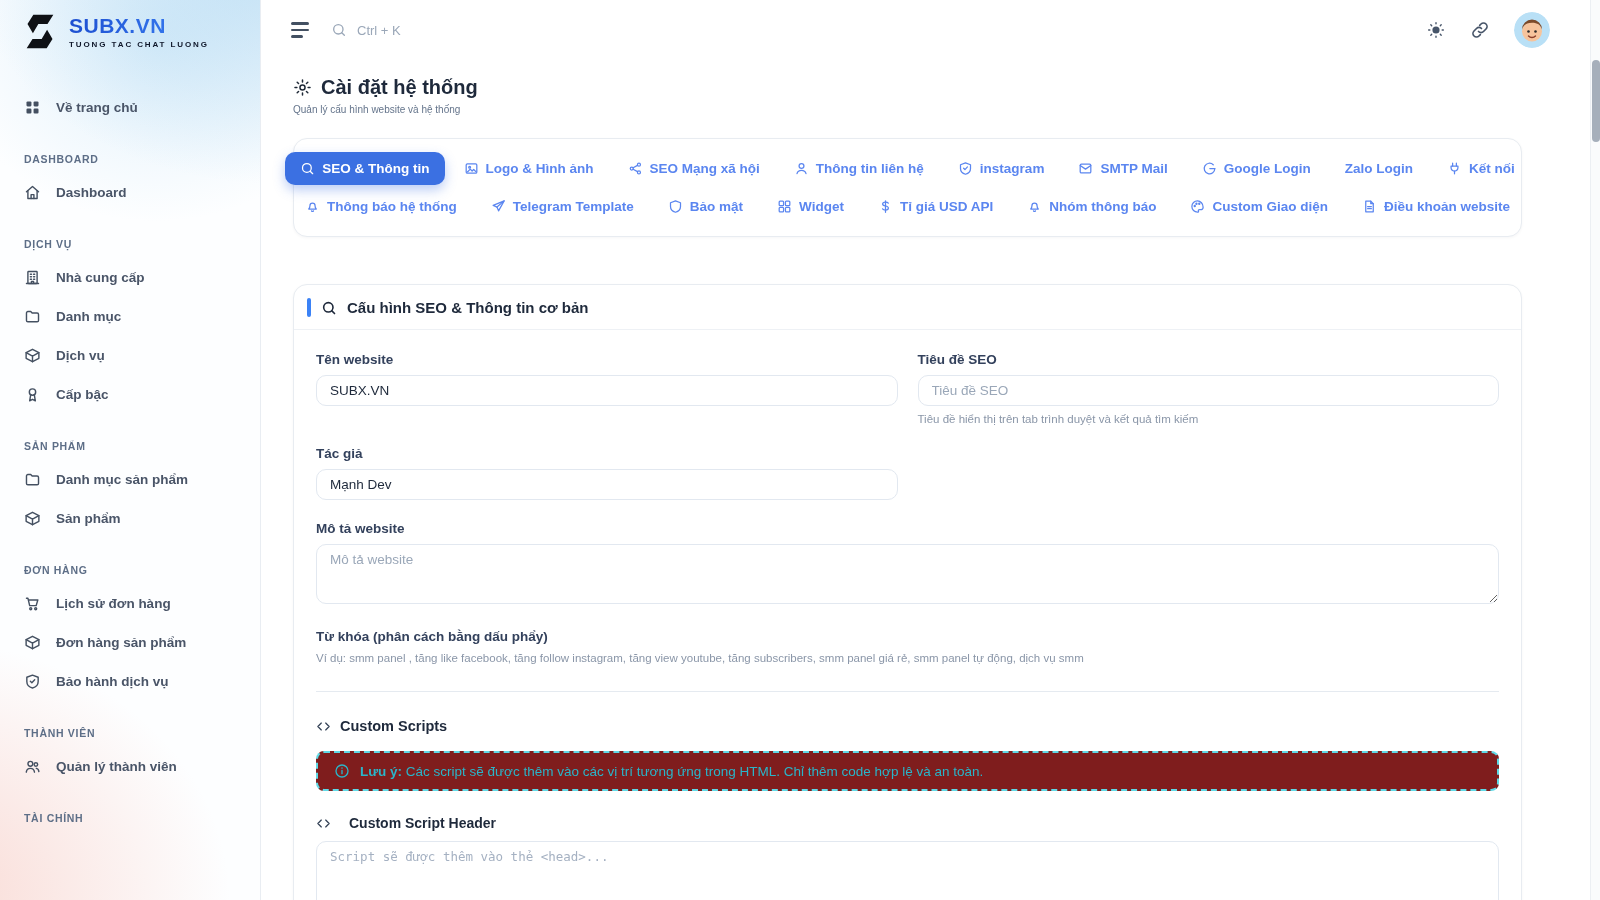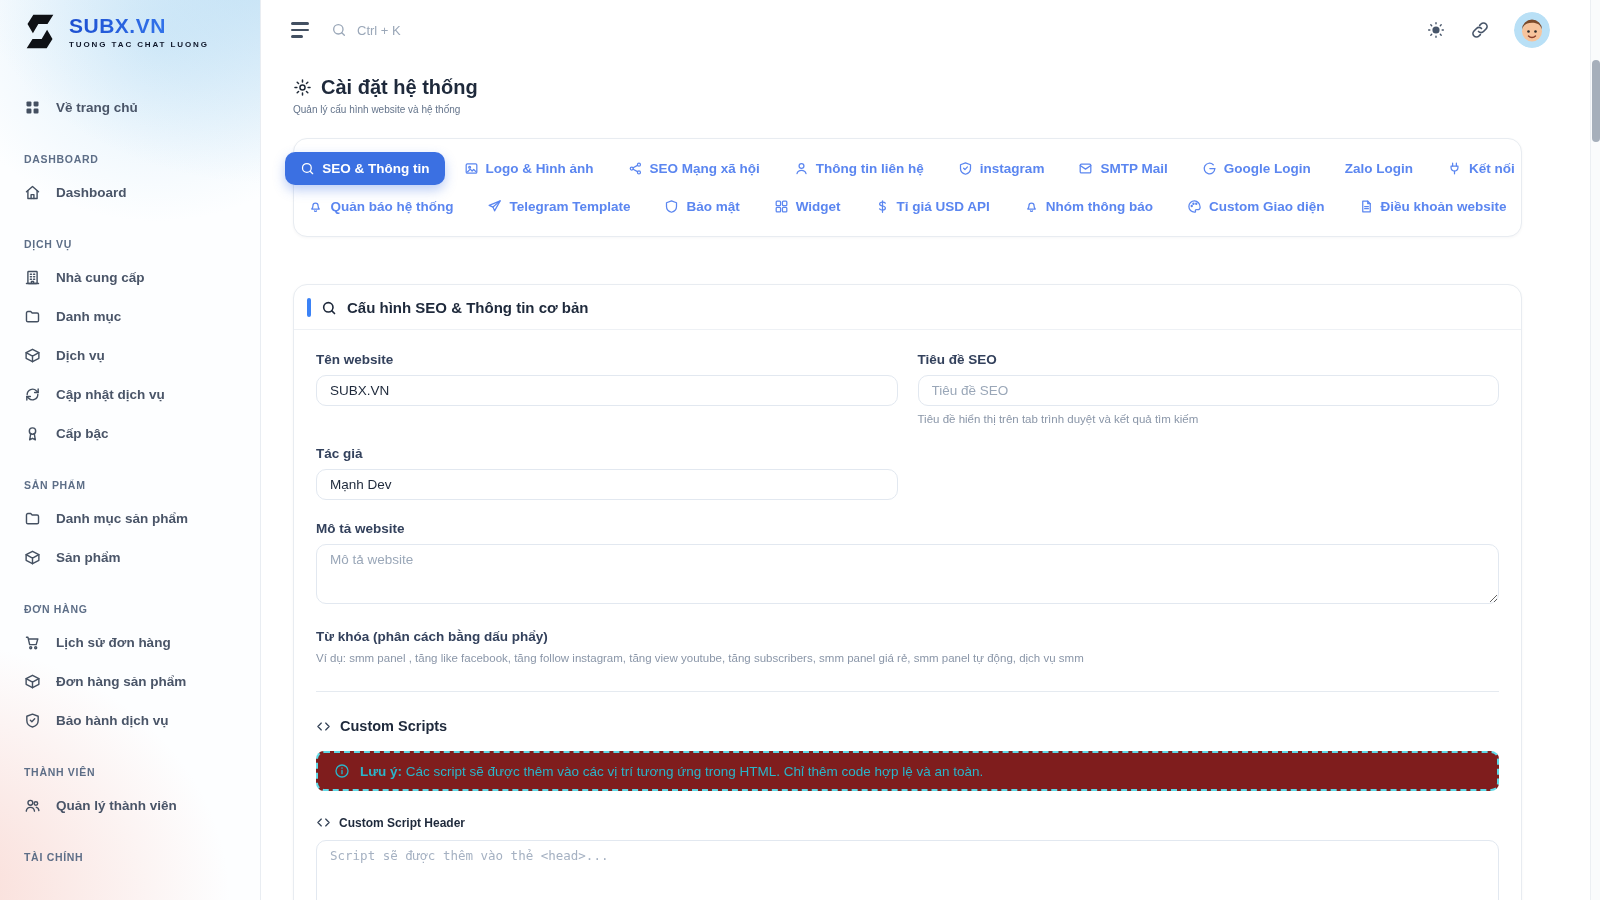--- a/index.html
+++ b/index.html
@@ -107,21 +107,21 @@
   .divider { border:none; border-top:1px solid #e5eaf0; margin:27px 0 0; }
   .cs-title { margin-top:26px; display:flex; align-items:center; gap:9px; font-size:14.5px; font-weight:700; color:#1e293b;text-align:center; }
   .cs-title .icon svg, .cs-sub .icon svg { width:15px; height:15px; display:block; color:#334155; }
   .note {
     margin-top:17px; display:flex; align-items:center; gap:10px;
     border:2px dashed #5fd9e6; background:#7f1d1d; color:#2ab5c9;
     border-radius:8px; padding:10px 16px; font-size:13.5px;
   }
   .note .icon svg { width:16px; height:16px; display:block; }
   .note b { font-weight:700; }
-  .cs-sub { margin-top:24px; display:flex; align-items:center; gap:8px; font-size:12px; font-weight:700; color:#1e293b; }
+  .cs-sub { margin-top:24px; display:flex; align-items:center; gap:18px; font-size:14px; font-weight:700; color:#1e293b; }
   .script-area {
     margin-top:10px; height:120px; font-family:"DejaVu Sans Mono", monospace;
     font-size:12.5px; color:#1e293b;
   }
   .script-area::placeholder { color:#a5b1c2; font-family:"DejaVu Sans Mono", monospace; }
   
   .win-scrollbar {
     position:fixed; right:0; top:0; width:10px; height:900px;
     background:#fafbfc; border-left:1px solid #eceff3;
   }
@@ -190,31 +190,20 @@
         <span class="sb-label">Danh mục</span>
       </div>
       <div class="sb-item">
         <span class="icon">
           <svg viewBox="0 0 24 24" fill="none" stroke="currentColor" stroke-width="2" stroke-linecap="round" stroke-linejoin="round">
             <path d="M21 8l-9-4.8L3 8v8l9 4.8L21 16z"></path>
             <path d="M3 8l9 4.8L21 8M12 12.8v8"></path>
           </svg>
         </span>
         <span class="sb-label">Dịch vụ</span>
-      </div>
-      <div class="sb-item">
-        <span class="icon">
-          <svg viewBox="0 0 24 24" fill="none" stroke="currentColor" stroke-width="2" stroke-linecap="round" stroke-linejoin="round">
-            <path d="M4.5 12a7.5 7.5 0 0 1 12.9-5.2L20 9.2"></path>
-            <path d="M20 4.2v5h-5"></path>
-            <path d="M19.5 12a7.5 7.5 0 0 1-12.9 5.2L4 14.8"></path>
-            <path d="M4 19.8v-5h5"></path>
-          </svg>
-        </span>
-        <span class="sb-label">Cập nhật dịch vụ</span>
       </div>
       <div class="sb-item">
         <span class="icon">
           <svg viewBox="0 0 24 24" fill="none" stroke="currentColor" stroke-width="2" stroke-linecap="round" stroke-linejoin="round">
             <circle cx="12" cy="8.5" r="4.5"></circle>
             <path d="M9.5 12.3 8 21l4-2.2L16 21l-1.5-8.7"></path>
           </svg>
         </span>
         <span class="sb-label">Cấp bậc</span>
       </div>
@@ -422,21 +411,21 @@
         </button>
       </div>
     <div class="tab-row" id="tabs-row2">
         <button class="tab">
           <span class="icon">
             <svg viewBox="0 0 24 24" fill="none" stroke="currentColor" stroke-width="2" stroke-linecap="round" stroke-linejoin="round">
               <path d="M18 16H6c1.3-1.3 1.9-2.2 1.9-5.2a4.1 4.1 0 0 1 8.2 0c0 3 .6 3.9 1.9 5.2z"></path>
               <path d="M10.4 19a1.9 1.9 0 0 0 3.2 0"></path>
             </svg>
           </span>
-          <span>Quản báo hệ thống</span>
+          <span>Thông báo hệ thống</span>
         </button>
         <button class="tab">
           <span class="icon">
             <svg viewBox="0 0 24 24" fill="none" stroke="currentColor" stroke-width="2" stroke-linecap="round" stroke-linejoin="round">
               <path d="M21 3 3.5 10.3l6.1 2.6L12.1 19z"></path>
               <path d="M21 3 9.6 12.9"></path>
             </svg>
           </span>
           <span>Telegram Template</span>
         </button>

